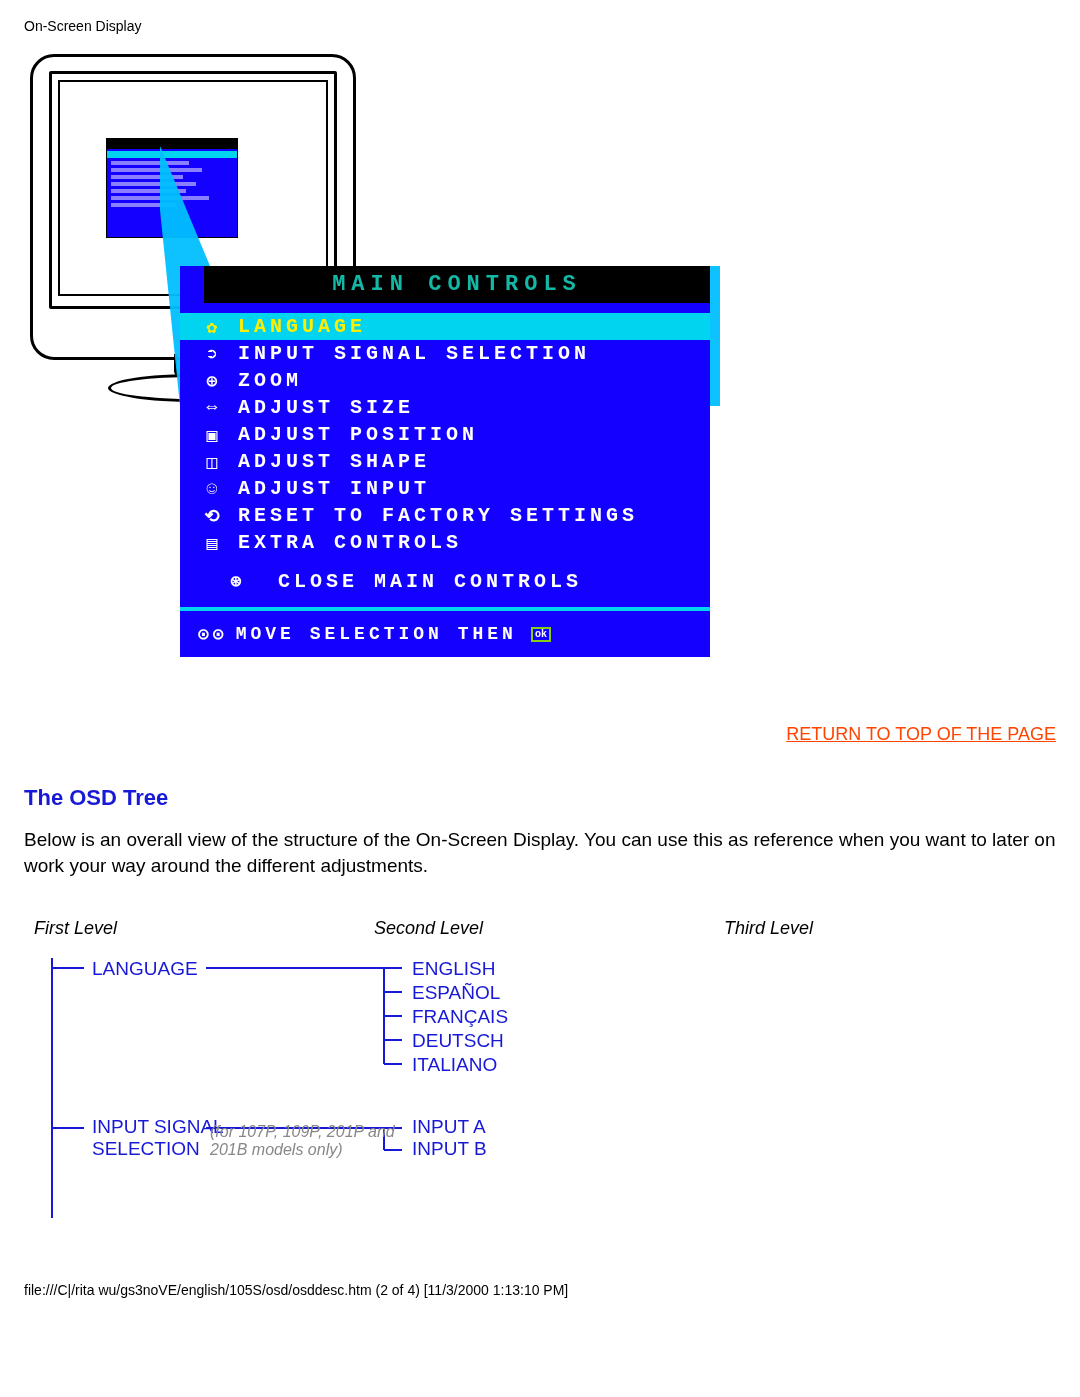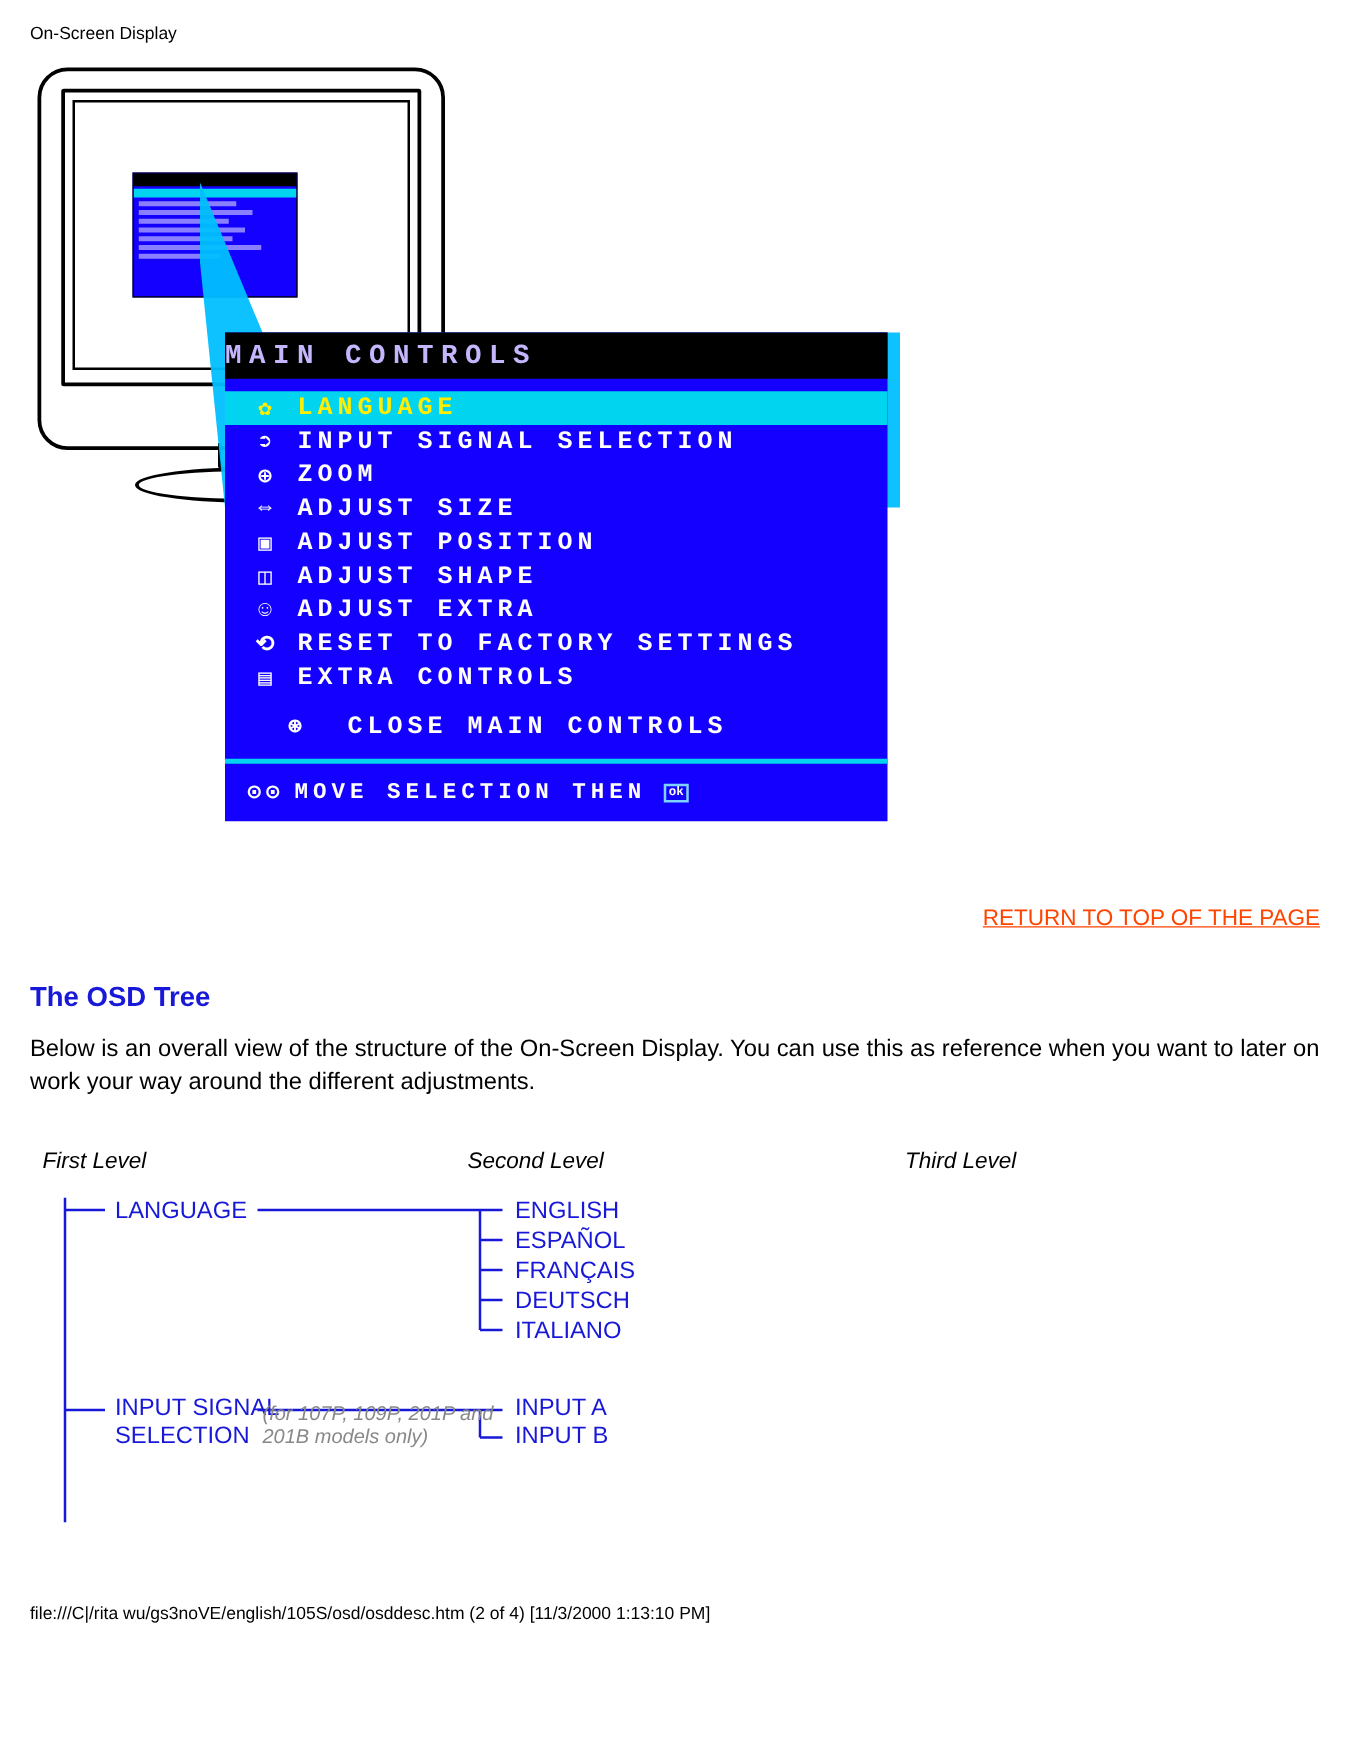--- a/index.html
+++ b/index.html
@@ -103,26 +103,27 @@
     position: absolute;
     left: 150px;
     top: 212px;
     width: 530px;
     background: #1400ff;
     font-family: "Courier New", monospace;
     color: #fff;
   }
   .osd-title {
     background: #000;
-    color: #c4b5fd;
-    text-align: left;
+    color: #14b8a6;
+    text-align: center;
     font-size: 22px;
     letter-spacing: 6px;
     padding: 6px 0;
     font-weight: bold;
+    margin-left: 24px;
   }
   .osd-gap { height: 10px; }
   .osd-row {
     display: flex;
     align-items: center;
     padding: 2px 18px;
     font-size: 20px;
     letter-spacing: 4px;
     font-weight: bold;
   }
@@ -155,21 +156,21 @@
     font-size: 18px;
     letter-spacing: 4px;
     font-weight: bold;
     color: #fff;
     display: flex;
     align-items: center;
     gap: 8px;
   }
   .osd-footer .ok-box {
     display: inline-block;
-    border: 2px solid #7dd3fc;
+    border: 2px solid #84cc16;
     font-size: 10px;
     padding: 0 2px;
     letter-spacing: 0;
     margin-left: 6px;
   }
   .return-link {
     text-align: right;
     margin-top: 30px;
     margin-bottom: 40px;
   }
@@ -280,21 +281,21 @@
         <div class="osd-row">
           <span class="osd-icon">▣</span>
           <span>ADJUST POSITION</span>
         </div>
         <div class="osd-row">
           <span class="osd-icon">◫</span>
           <span>ADJUST SHAPE</span>
         </div>
         <div class="osd-row">
           <span class="osd-icon">☺</span>
-          <span>ADJUST EXTRA</span>
+          <span>ADJUST INPUT</span>
         </div>
         <div class="osd-row">
           <span class="osd-icon">⟲</span>
           <span>RESET TO FACTORY SETTINGS</span>
         </div>
         <div class="osd-row">
           <span class="osd-icon">▤</span>
           <span>EXTRA CONTROLS</span>
         </div>
       </div>

